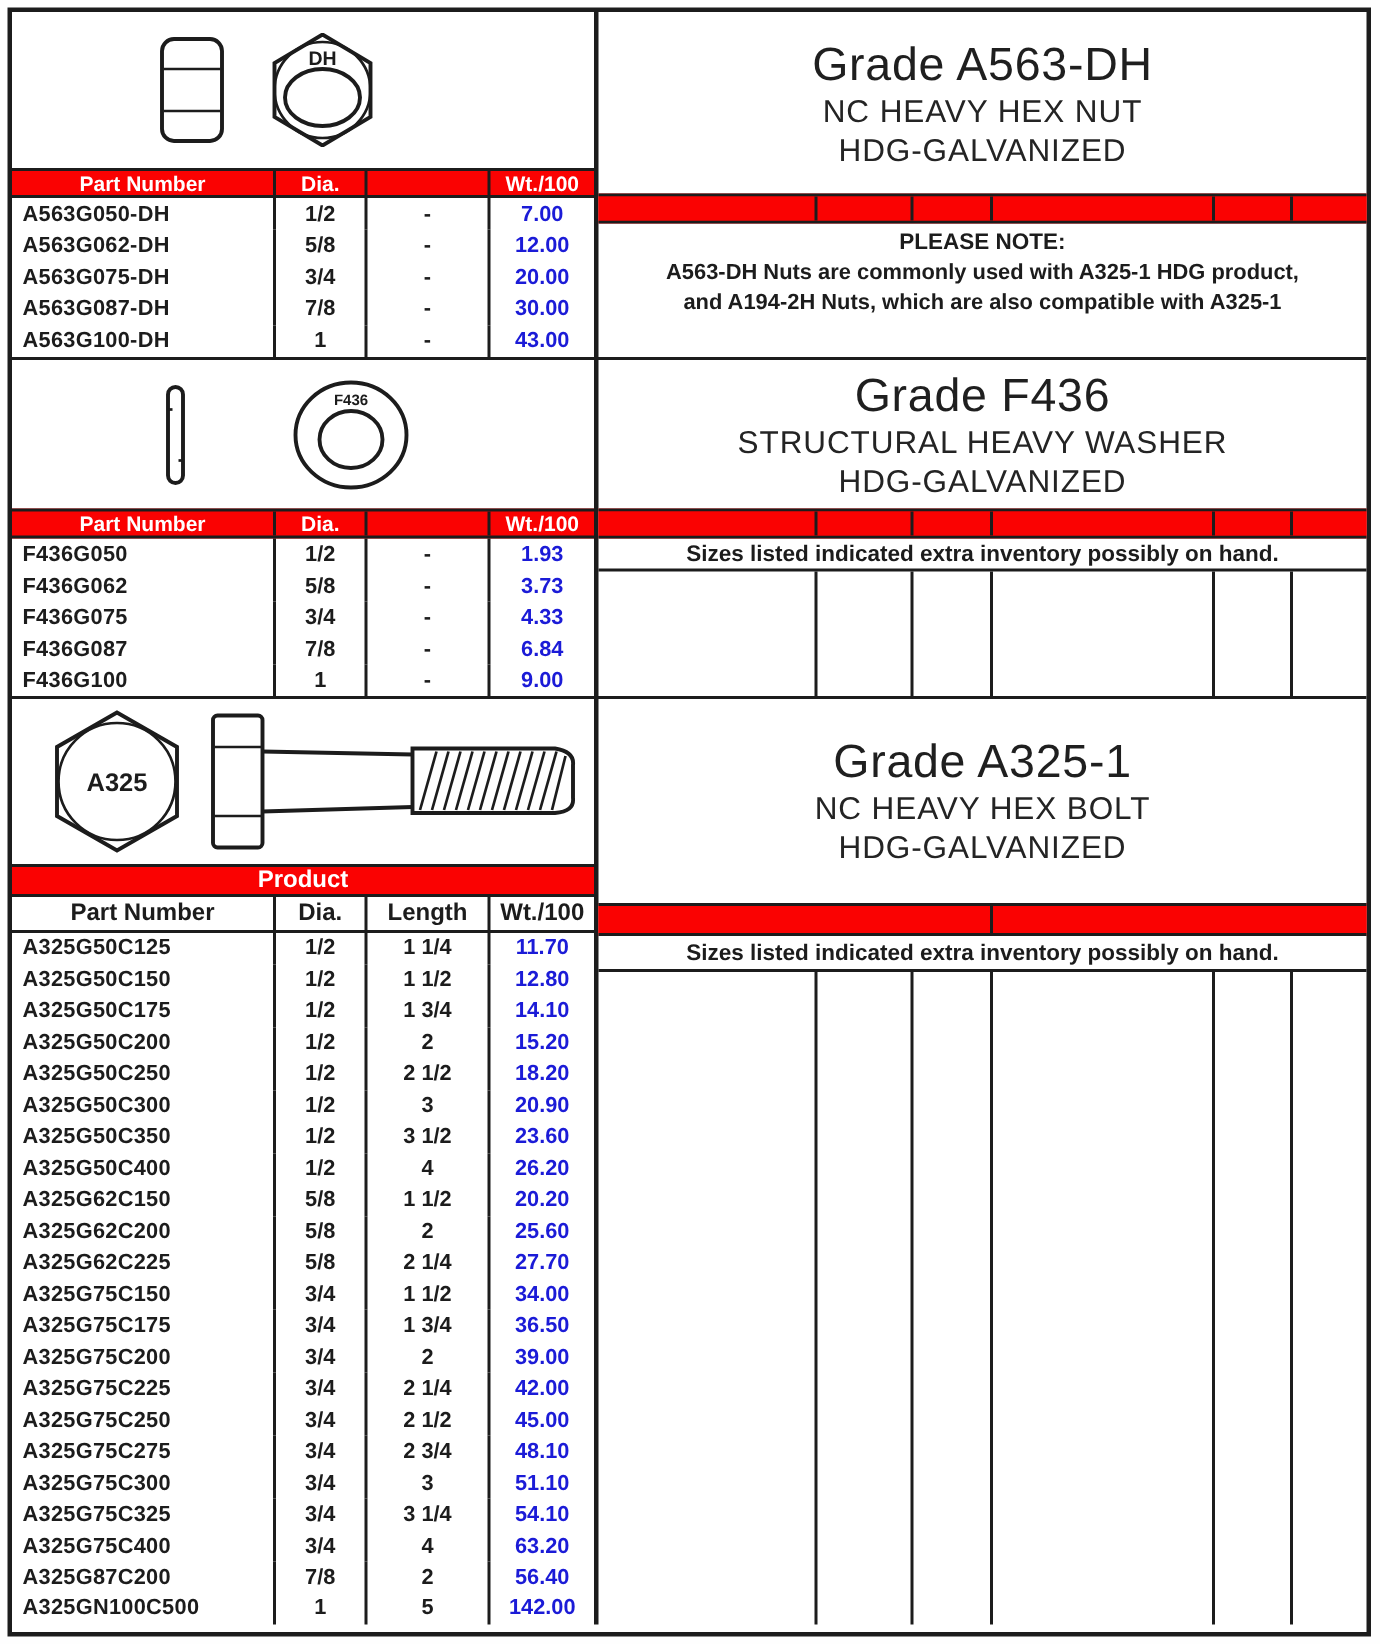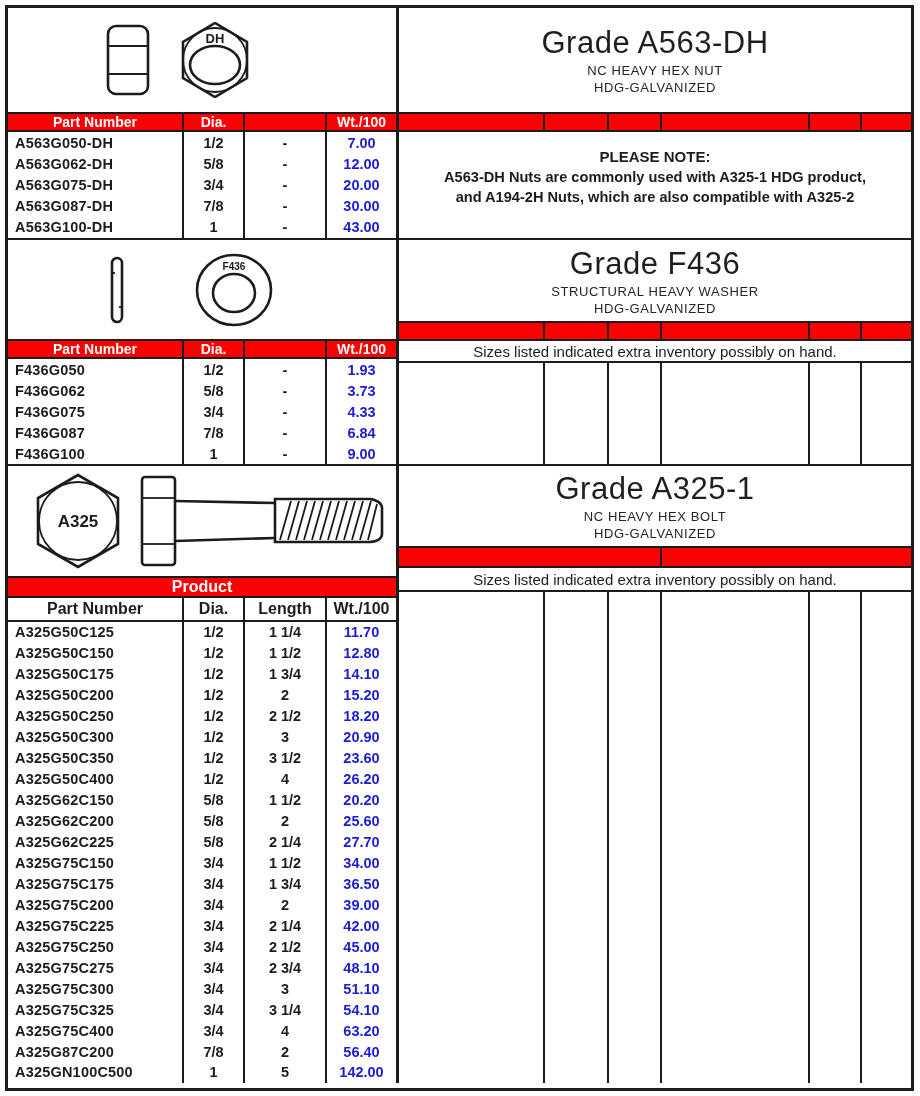--- a/index.html
+++ b/index.html
@@ -42,39 +42,39 @@
   .c-wt{color:var(--blue);}
   .bl{border-left:2px solid var(--ink);}
 
   
   .product-band{height:22px;background:var(--red);border-top:2px solid var(--ink);border-bottom:2px solid var(--ink);display:flex;align-items:center;justify-content:center;color:#fff;font-weight:bold;font-size:16px;}
   .cols-header{height:24px;border-bottom:2px solid var(--ink);}
   .cols-header .hc{color:var(--ink);font-weight:bold;font-size:16px;display:flex;align-items:center;justify-content:center;}
 
   
   .title-block{display:flex;flex-direction:column;justify-content:center;align-items:center;gap:2px;}
-  .s1 .title-block{height:104px}
-  .s2 .title-block{height:81px}
-  .s3 .title-block{height:80px}
+  .s1 .title-block{height:121px}
+  .s2 .title-block{height:99px}
+  .s3 .title-block{height:136px}
   .grade{font-size:31px;letter-spacing:0.5px;color:#1f1f1f;}
-  .sub{font-size:13px;letter-spacing:0.6px;color:#242424;}
+  .sub{font-size:21px;letter-spacing:0.6px;color:#242424;}
 
   .band{height:20px;background:var(--red);border-top:2px solid var(--ink);border-bottom:2px solid var(--ink);display:flex;}
   .s3 .band{height:22px;}
   .band .bc{height:100%;background:var(--red);}
   .cellrow{display:flex;flex:1;}
   .cellrow .bc{background:transparent;}
   .w1{width:144px}.w2{width:64px}.w3{width:53px}.w4{width:148px}.w5{width:52px}.wlast{flex:1}
   .wbig1{width:261px}
 
-  .note-block{flex:1;padding-top:15px;}
+  .note-block{flex:1;padding-top:3px;}
   .note-title{font-size:15px;font-weight:bold;text-align:center;line-height:20px;}
   .note-line{font-size:14.6px;font-weight:bold;text-align:center;line-height:20px;}
 
-  .sizes-row{border-bottom:2px solid var(--ink);display:flex;align-items:center;justify-content:center;font-weight:normal;font-size:15px;}
+  .sizes-row{border-bottom:2px solid var(--ink);display:flex;align-items:center;justify-content:center;font-weight:bold;font-size:15px;}
   .s2 .sizes-row{height:22px;}
   .s3 .sizes-row{height:24px;}
 </style>
 </head>
 <body>
 
 <div class="page">
   <div class="frame">
 
     <section class="sec s1">
@@ -147,21 +147,21 @@
           <div class="bc w1"></div>
           <div class="bc w2 bl"></div>
           <div class="bc w3 bl"></div>
           <div class="bc w4 bl"></div>
           <div class="bc w5 bl"></div>
           <div class="bc wlast bl"></div>
         </div>
         <div class="note-block">
           <div class="note-title">PLEASE NOTE:</div>
           <div class="note-line">A563-DH Nuts are commonly used with A325-1 HDG product,</div>
-          <div class="note-line">and A194-2H Nuts, which are also compatible with A325-2</div>
+          <div class="note-line">and A194-2H Nuts, which are also compatible with A325-1</div>
         </div>
       </div>
     </section>
 
     <section class="sec s2">
       <div class="sec-left">
         <div class="imgarea">
           <svg width="14" height="68" viewBox="0 0 14 68">
             <rect class="diag" x="2" y="2" width="10" height="64" rx="5"></rect>
             <line class="diag-thin" x1="2" y1="17" x2="5" y2="17"></line>

